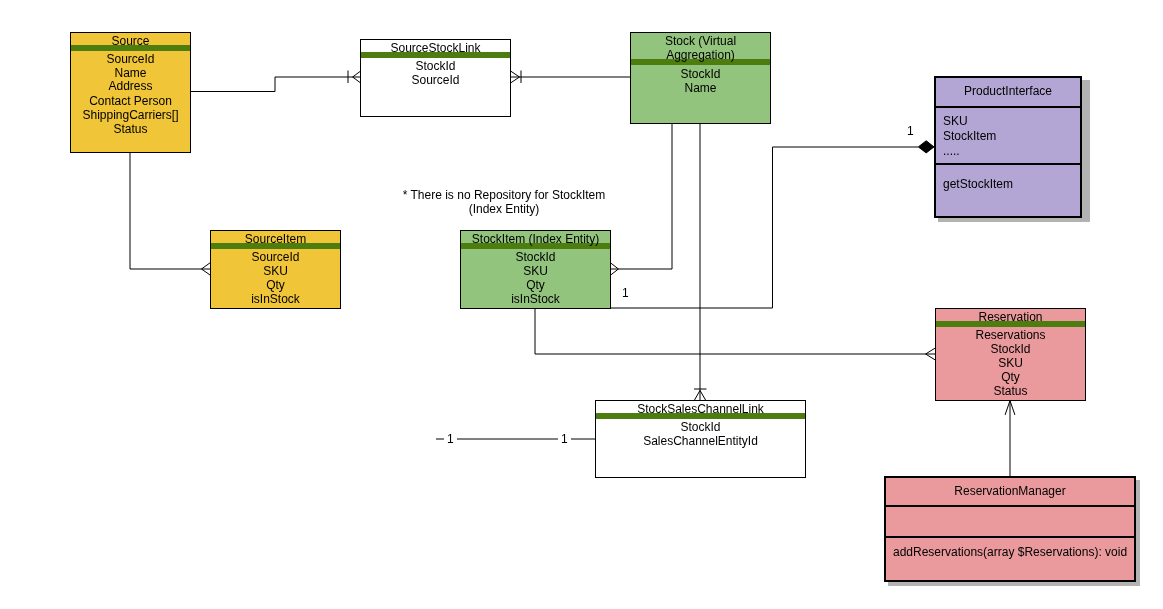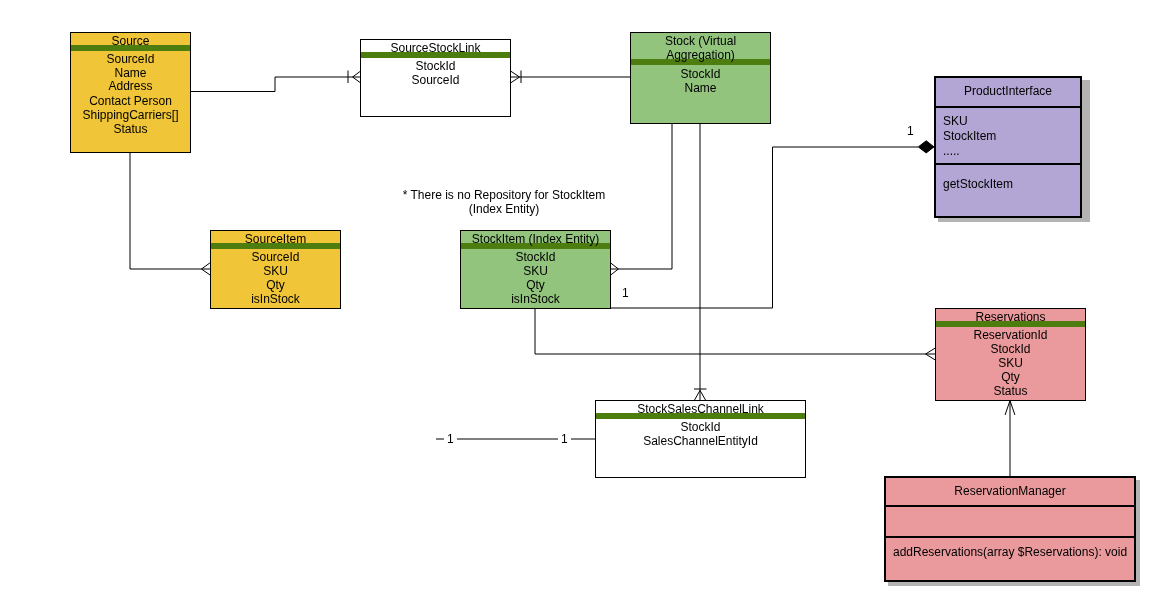--- a/index.html
+++ b/index.html
@@ -101,24 +101,24 @@
   </div>
   <div class="bdy">
     <div class="t" style="top:19px;">StockId</div>
     <div class="t" style="top:33px;">SKU</div>
     <div class="t" style="top:47px;">Qty</div>
     <div class="t" style="top:61px;">isInStock</div>
   </div>
 </div>
 <div class="box" style="left:935px;top:308px;width:151px;height:93px;background:#ea9a9c;">
   <div class="hdr" style="height:18px;">
-    <div class="t" style="top:1px;">Reservations</div>
+    <div class="t" style="top:1px;">Reservation</div>
   </div>
   <div class="bdy">
-    <div class="t" style="top:19px;">ReservationId</div>
+    <div class="t" style="top:19px;">Reservations</div>
     <div class="t" style="top:33px;">StockId</div>
     <div class="t" style="top:47px;">SKU</div>
     <div class="t" style="top:61px;">Qty</div>
     <div class="t" style="top:75px;">Status</div>
   </div>
 </div>
 <div class="box" style="left:595px;top:400px;width:211px;height:78px;background:#ffffff;">
   <div class="hdr" style="height:18px;">
     <div class="t" style="top:1px;">StockSalesChannelLink</div>
   </div>

